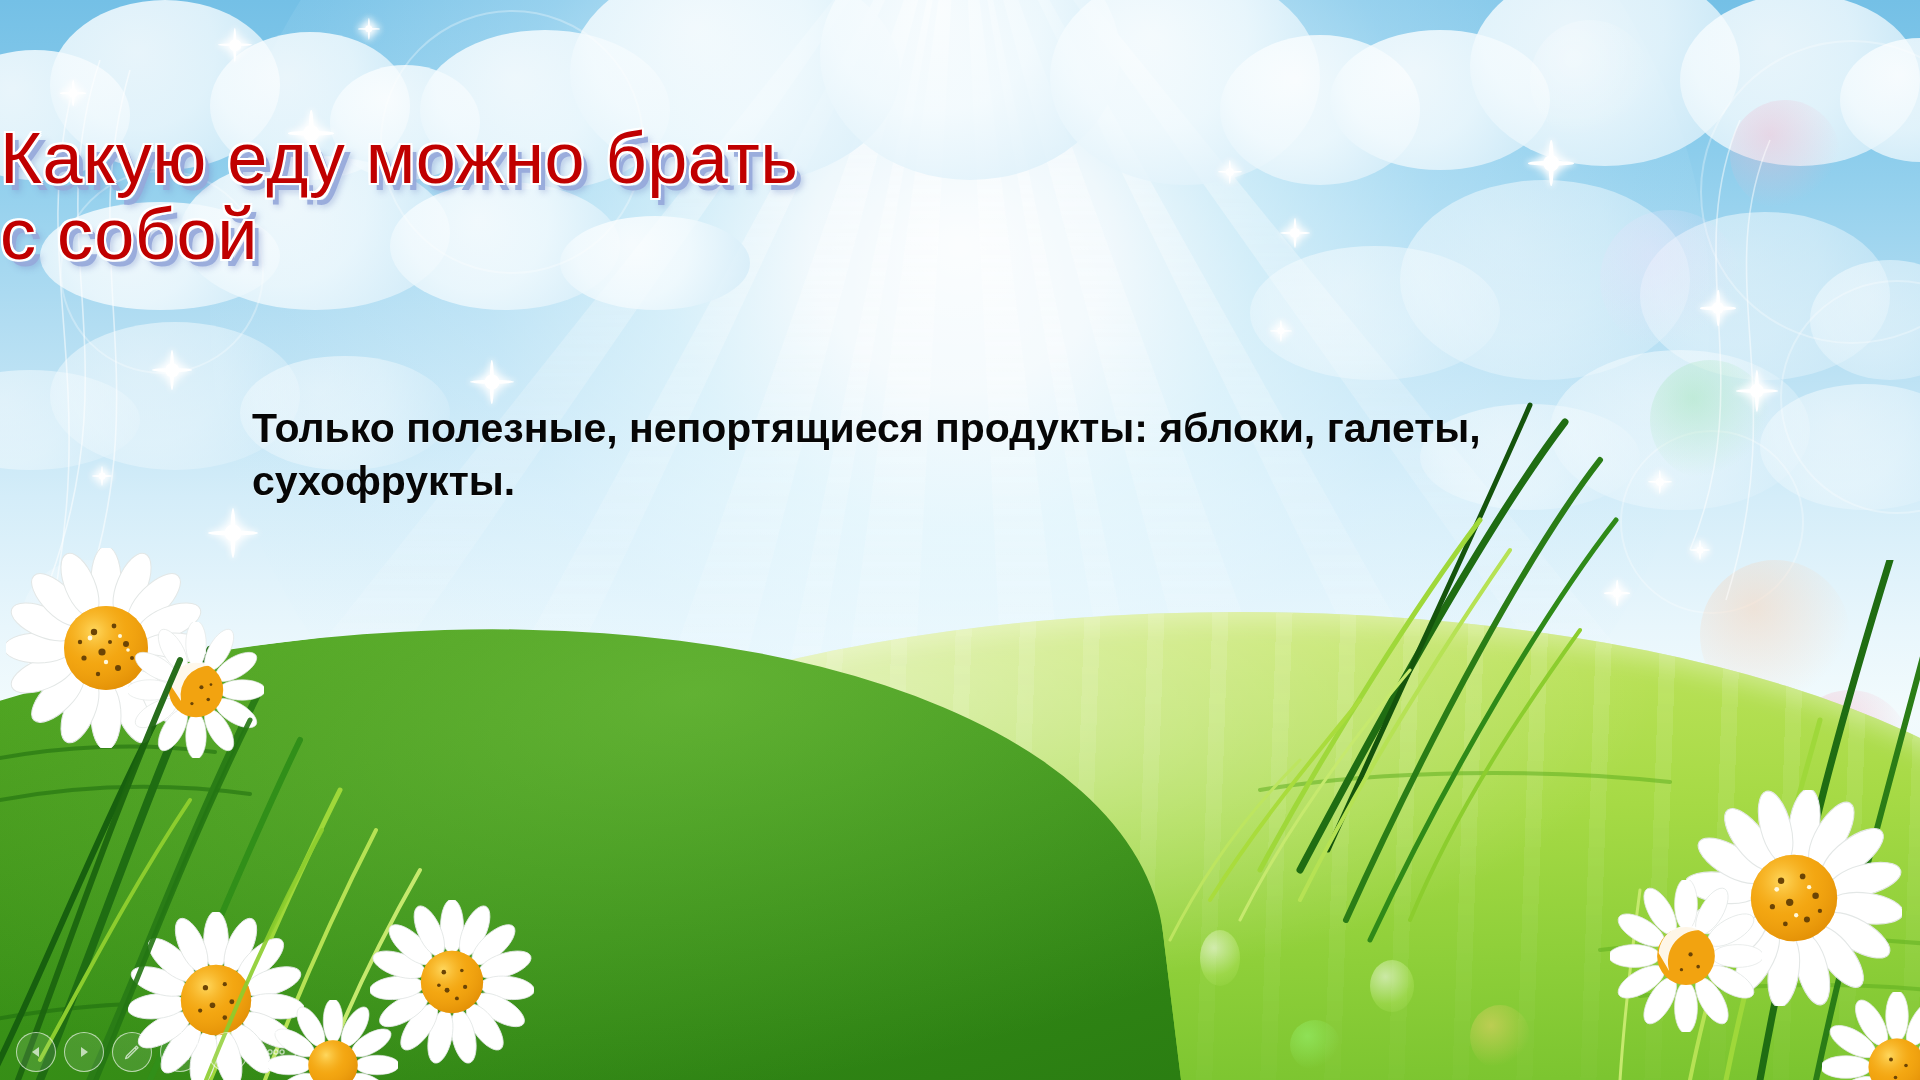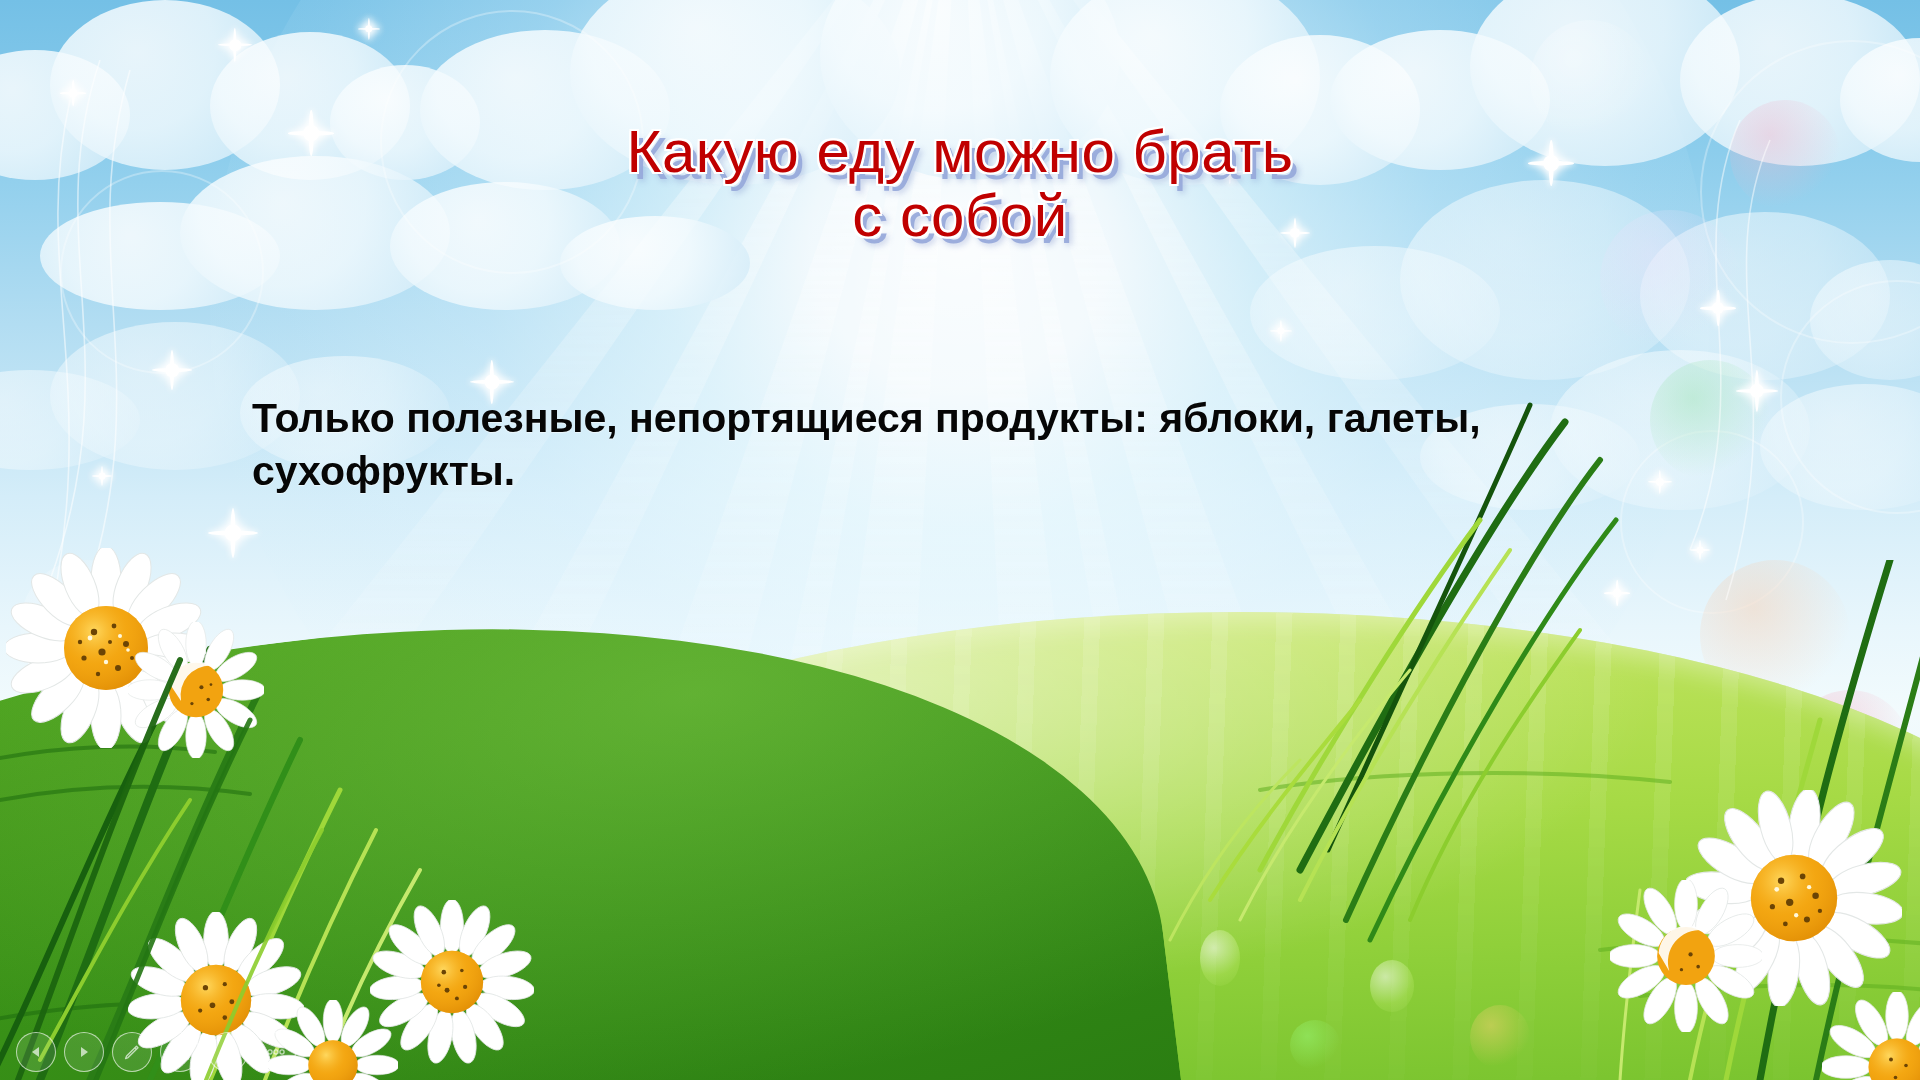--- a/index.html
+++ b/index.html
@@ -95,32 +95,32 @@
   }
   
   .gb{position:absolute;border-radius:50%;pointer-events:none;
       background:radial-gradient(circle at 35% 32%,rgba(255,255,255,.55),rgba(226,255,150,.18) 60%,rgba(226,255,150,0) 100%);}
 
   
   .daisy{position:absolute;pointer-events:none;}
 
   
   .title{
-    position:absolute;left:0;right:0;top:120px;text-align:center;
+    position:absolute;left:0;right:0;top:120px;text-align:left;
     font-family:"Liberation Sans","DejaVu Sans",sans-serif;
-    font-size:60px;line-height:1.06;font-weight:400;letter-spacing:.5px;
+    font-size:72px;line-height:1.06;font-weight:400;letter-spacing:.5px;
     color:#c00000;
     text-shadow:
       -2px -2px 0 #ffffff, 2px -2px 0 #ffffff, -2px 2px 0 #ffffff, 2px 2px 0 #ffffff,
       0 -2px 0 #ffffff, 0 2px 0 #ffffff, -2px 0 0 #ffffff, 2px 0 0 #ffffff,
       6px 7px 0 rgba(150,168,218,.92), 8px 9px 6px rgba(120,140,200,.45);
     white-space:pre-line;
   }
   .body-block{
-    position:absolute;left:252px;top:392px;width:1310px;
+    position:absolute;left:252px;top:402px;width:1310px;
     font-size:41px;line-height:1.30;font-weight:700;color:#060606;
     text-shadow:0 1px 1px rgba(255,255,255,.55);
   }
   .body-block p{margin:0 0 34px 0;}
   .body-block p:last-child{margin-bottom:0;}
 
   
   .ctrl-bar{position:absolute;left:16px;bottom:8px;display:flex;align-items:center;gap:8px;}
   .ctrl-btn{
     width:38px;height:38px;border-radius:50%;

